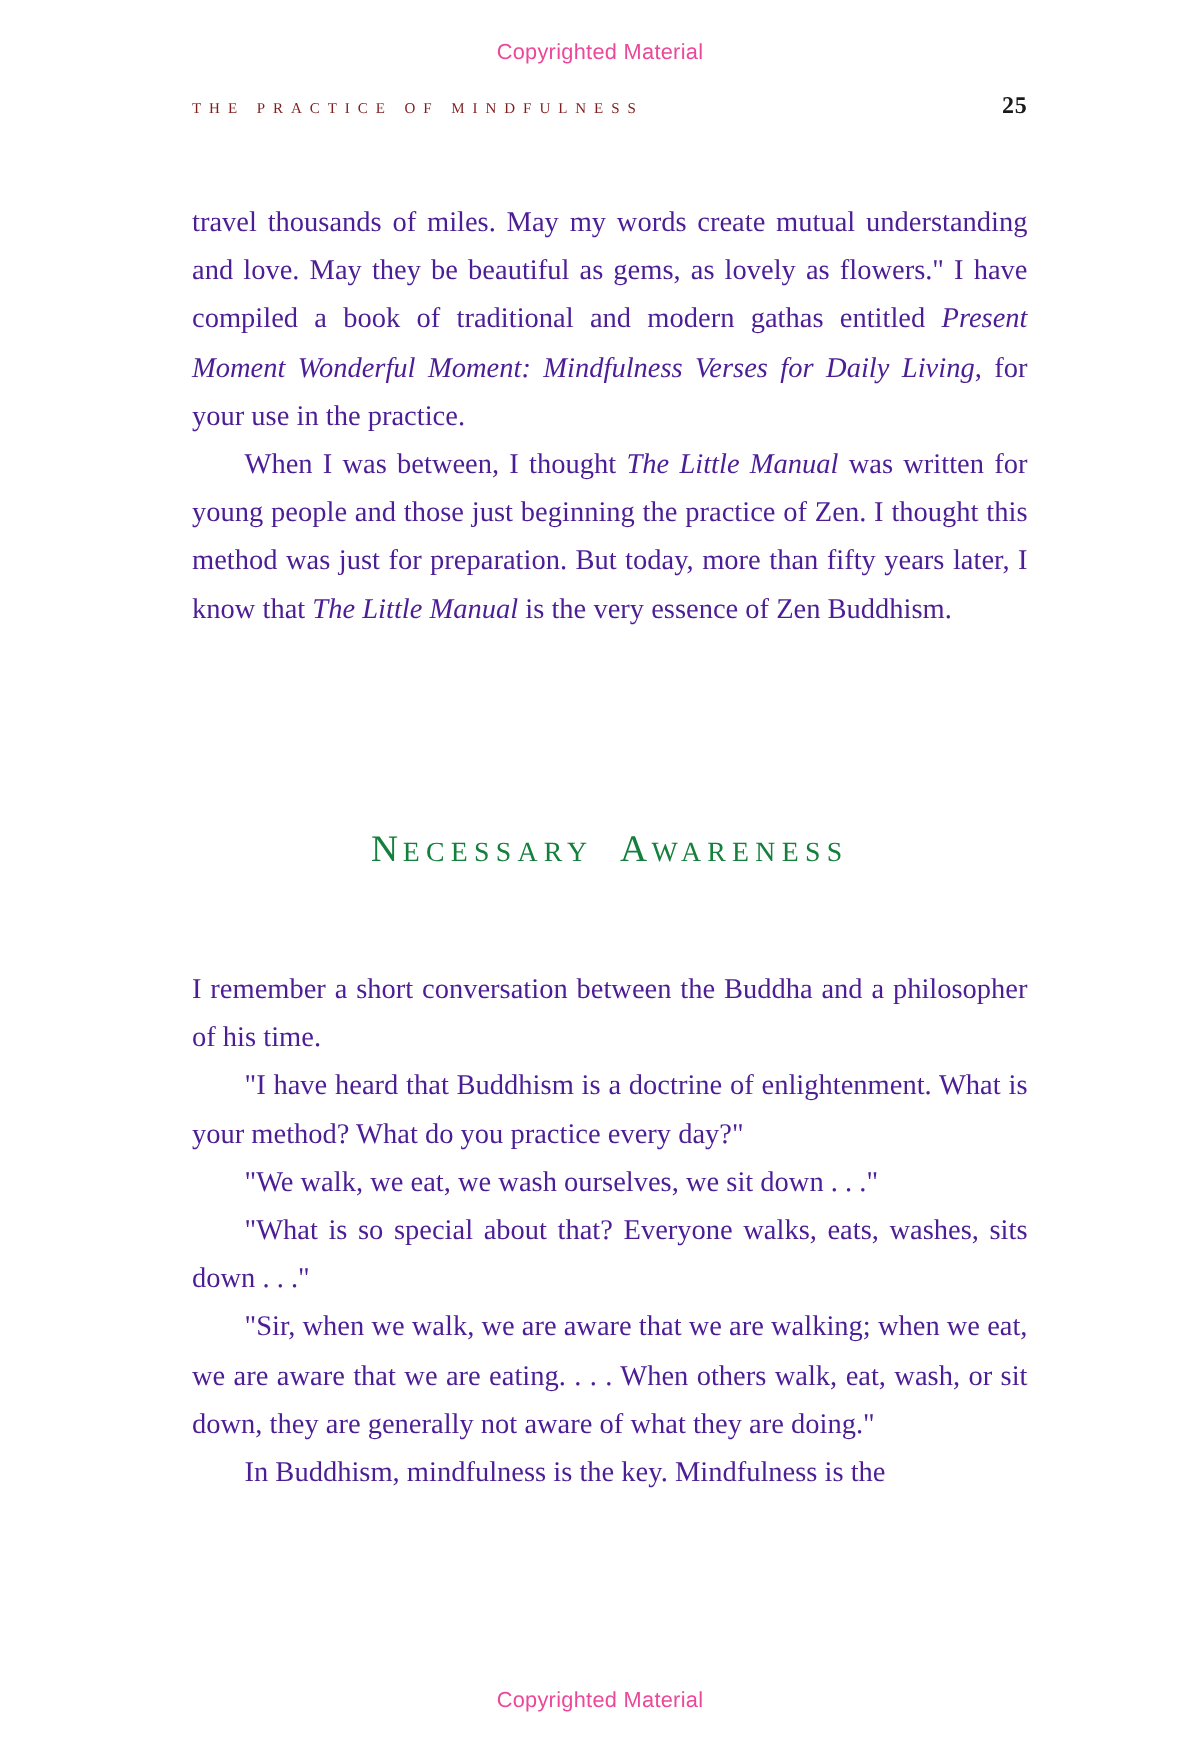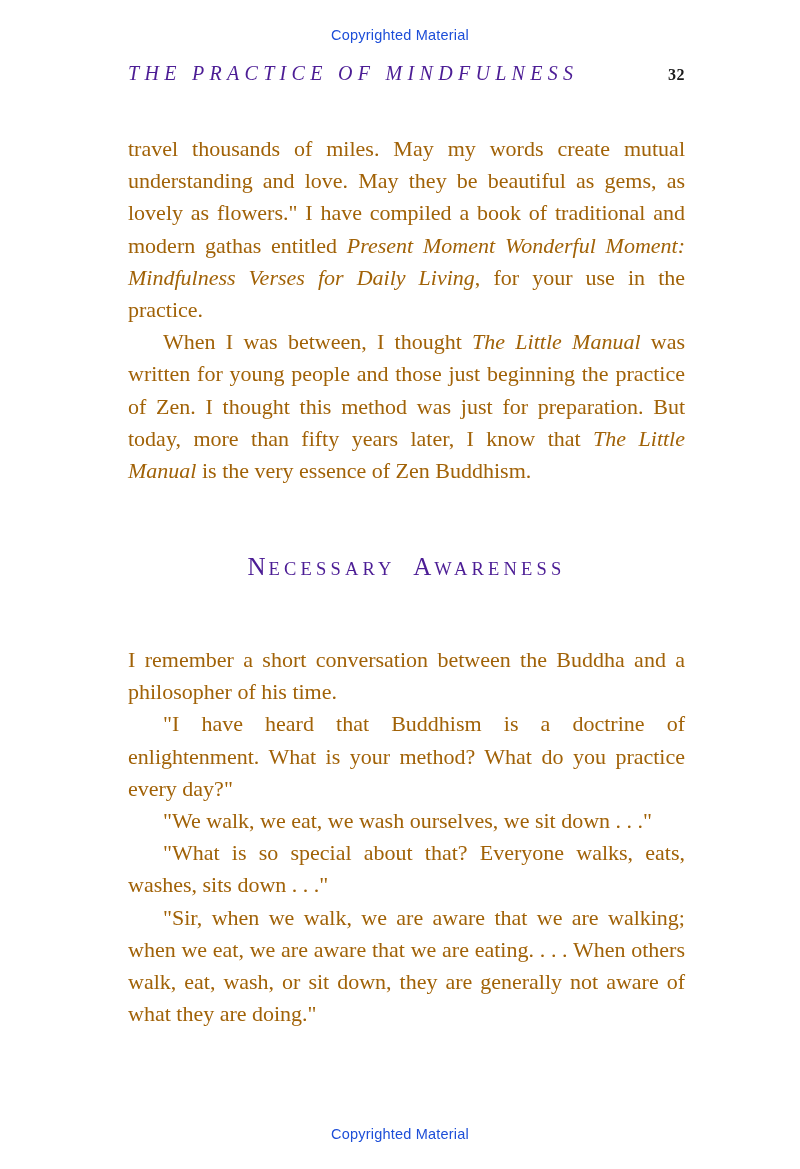--- a/index.html
+++ b/index.html
@@ -19,81 +19,80 @@
 
   
   .watermark {
     position: absolute;
     left: 0;
     width: 800px;
     text-align: center;
     font-family: "Liberation Sans", sans-serif;
     font-size: 14.5px;
     letter-spacing: 0.2px;
-    color: #1d4ed8;
+    color: #ec4899;
     user-select: none;
   }
   .watermark-top { top: 27px; }
   .watermark-bottom { top: 1126px; }
 
   
   .running-head {
     position: absolute;
     top: 62px;
     left: 128px;
     width: 557px;
     height: 22px;
     display: flex;
     align-items: baseline;
     justify-content: space-between;
   }
   .running-head-title {
-    font-size: 20px;
+    font-size: 10px;
     letter-spacing: 5.3px;
-    color: #4c1d95;
+    color: #7f1d1d;
     white-space: pre;
-    font-style: italic;
   }
   .running-head-folio {
     font-size: 16px;
     font-weight: bold;
     color: #1a1a1a;
     letter-spacing: 0.5px;
   }
 
   
   .text-block {
     position: absolute;
     top: 133px;
     left: 128px;
     width: 557px;
   }
   .para {
     margin: 0;
-    font-size: 22px;
+    font-size: 19px;
     line-height: 32.2px;
     text-align: justify;
     text-justify: inter-word;
-    color: #a16207;
+    color: #4c1d95;
     hyphens: none;
   }
   .para.indent { text-indent: 35px; }
   .para.noindent { text-indent: 0; }
   .para i { font-style: italic; }
 
   
   .section-heading {
     position: absolute;
     top: 553px;
     left: 128px;
     width: 557px;
     text-align: center;
     font-size: 18.5px;
     letter-spacing: 4.2px;
-    color: #4c1d95;
+    color: #15803d;
     font-variant: small-caps;
     white-space: pre;
   }
   .section-heading .cap {
     font-size: 25px;
     letter-spacing: 3px;
   }
 
   
   .text-block-lower {
@@ -105,33 +104,34 @@
 </style>
 </head>
 <body>
 
 <div class="page">
 
   <div class="watermark watermark-top">Copyrighted Material</div>
 
   <div class="running-head">
     <span class="running-head-title">THE PRACTICE OF MINDFULNESS</span>
-    <span class="running-head-folio">32</span>
+    <span class="running-head-folio">25</span>
   </div>
 
   <div class="text-block">
     <p class="para noindent"><span>travel thousands of miles. May my words create mutual understanding and love. May they be beautiful as gems, as lovely as flowers." I have compiled a book of traditional and modern gathas entitled </span><i>Present Moment Wonderful Moment: Mindfulness Verses for Daily Living</i><span>, for your use in the practice.</span></p>
     <p class="para indent"><span>When I was between, I thought </span><i>The Little Manual</i><span> was written for young people and those just beginning the practice of Zen. I thought this method was just for preparation. But today, more than fifty years later, I know that </span><i>The Little Manual</i><span> is the very essence of Zen Buddhism.</span></p>
   </div>
 
   <div class="section-heading"><span class="cap">N</span><span>ECESSARY</span><span>&nbsp;&nbsp;</span><span class="cap">A</span><span>WARENESS</span></div>
 
   <div class="text-block-lower">
     <p class="para noindent">I remember a short conversation between the Buddha and a philosopher of his time.</p>
     <p class="para indent">"I have heard that Buddhism is a doctrine of enlightenment. What is your method? What do you practice every day?"</p>
     <p class="para indent">"We walk, we eat, we wash ourselves, we sit down . . ."</p>
     <p class="para indent">"What is so special about that? Everyone walks, eats, washes, sits down . . ."</p>
     <p class="para indent">"Sir, when we walk, we are aware that we are walking; when we eat, we are aware that we are eating. . . . When others walk, eat, wash, or sit down, they are generally not aware of what they are doing."</p>
+    <p class="para indent">In Buddhism, mindfulness is the key. Mindfulness is the</p>
   </div>
 
   <div class="watermark watermark-bottom">Copyrighted Material</div>
 
 </div>
 
 </body></html>

